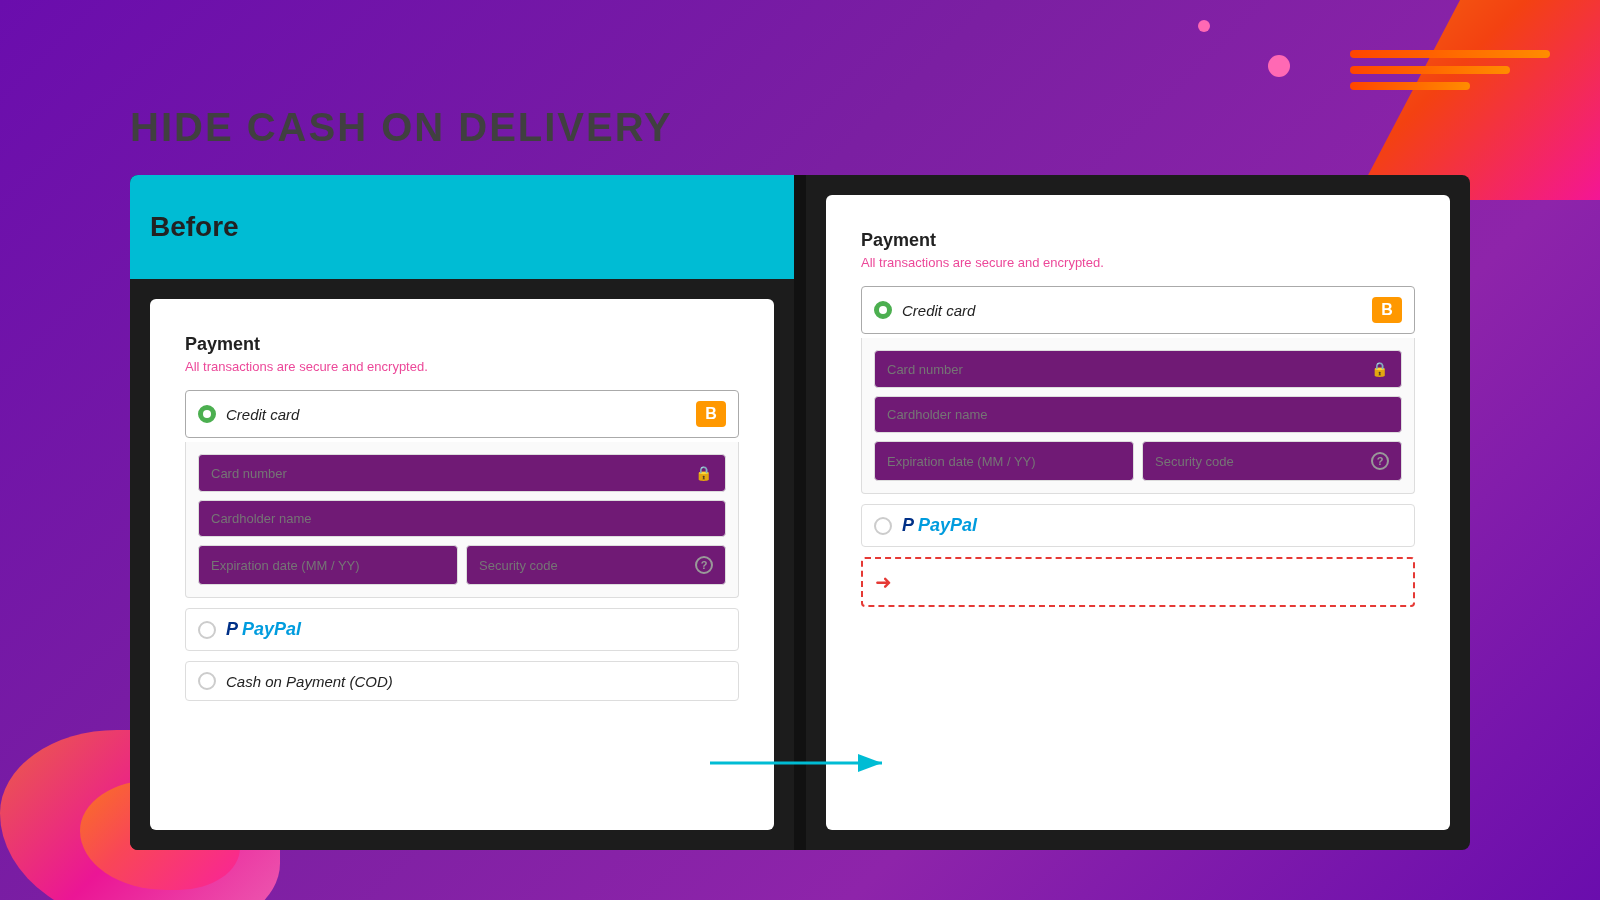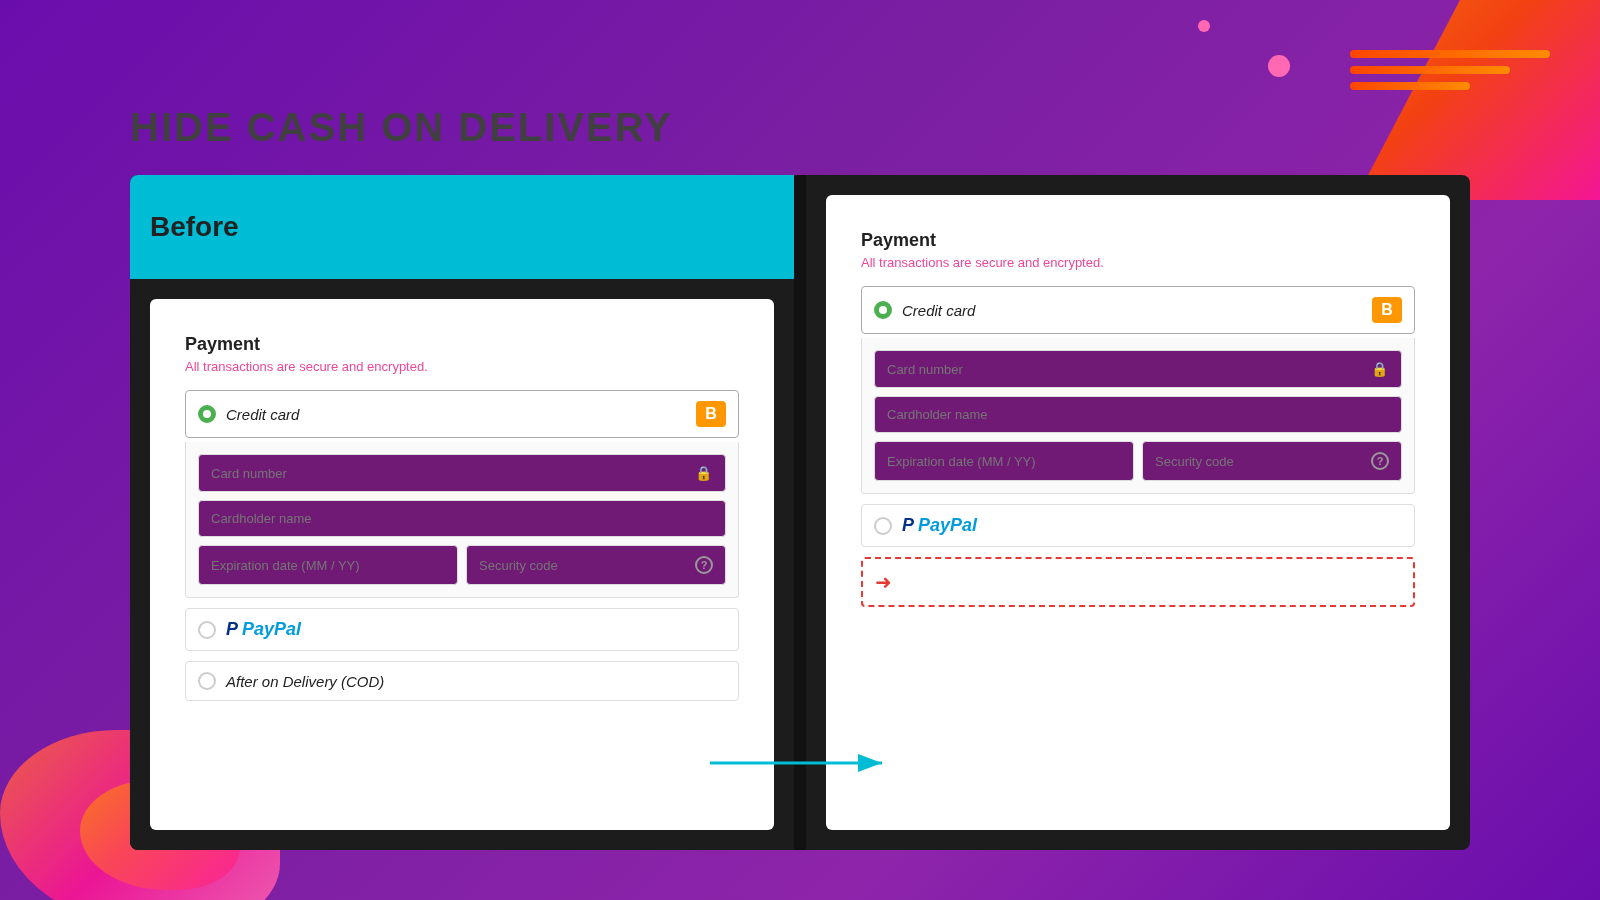--- a/index.html
+++ b/index.html
@@ -391,21 +391,21 @@
           <div class="payment-option">
             <div class="radio-circle"></div>
             <div class="paypal-logo">
               <span style="font-size:18px;font-weight:900;font-style:italic;color:#003087;">P</span>
               <span style="font-size:18px;font-weight:900;font-style:italic;color:#009cde;">PayPal</span>
             </div>
           </div>
 
           <div class="cod-option">
             <div class="radio-circle"></div>
-            <span class="option-label">After on Delivery (COD)</span>
+            <span class="option-label">Cash on Payment (COD)</span>
           </div>
 
         </div>
       </div>
     </div>
 
     <div class="center-divider"></div>
 
     <div class="after-panel">
       <div class="panel-body">

